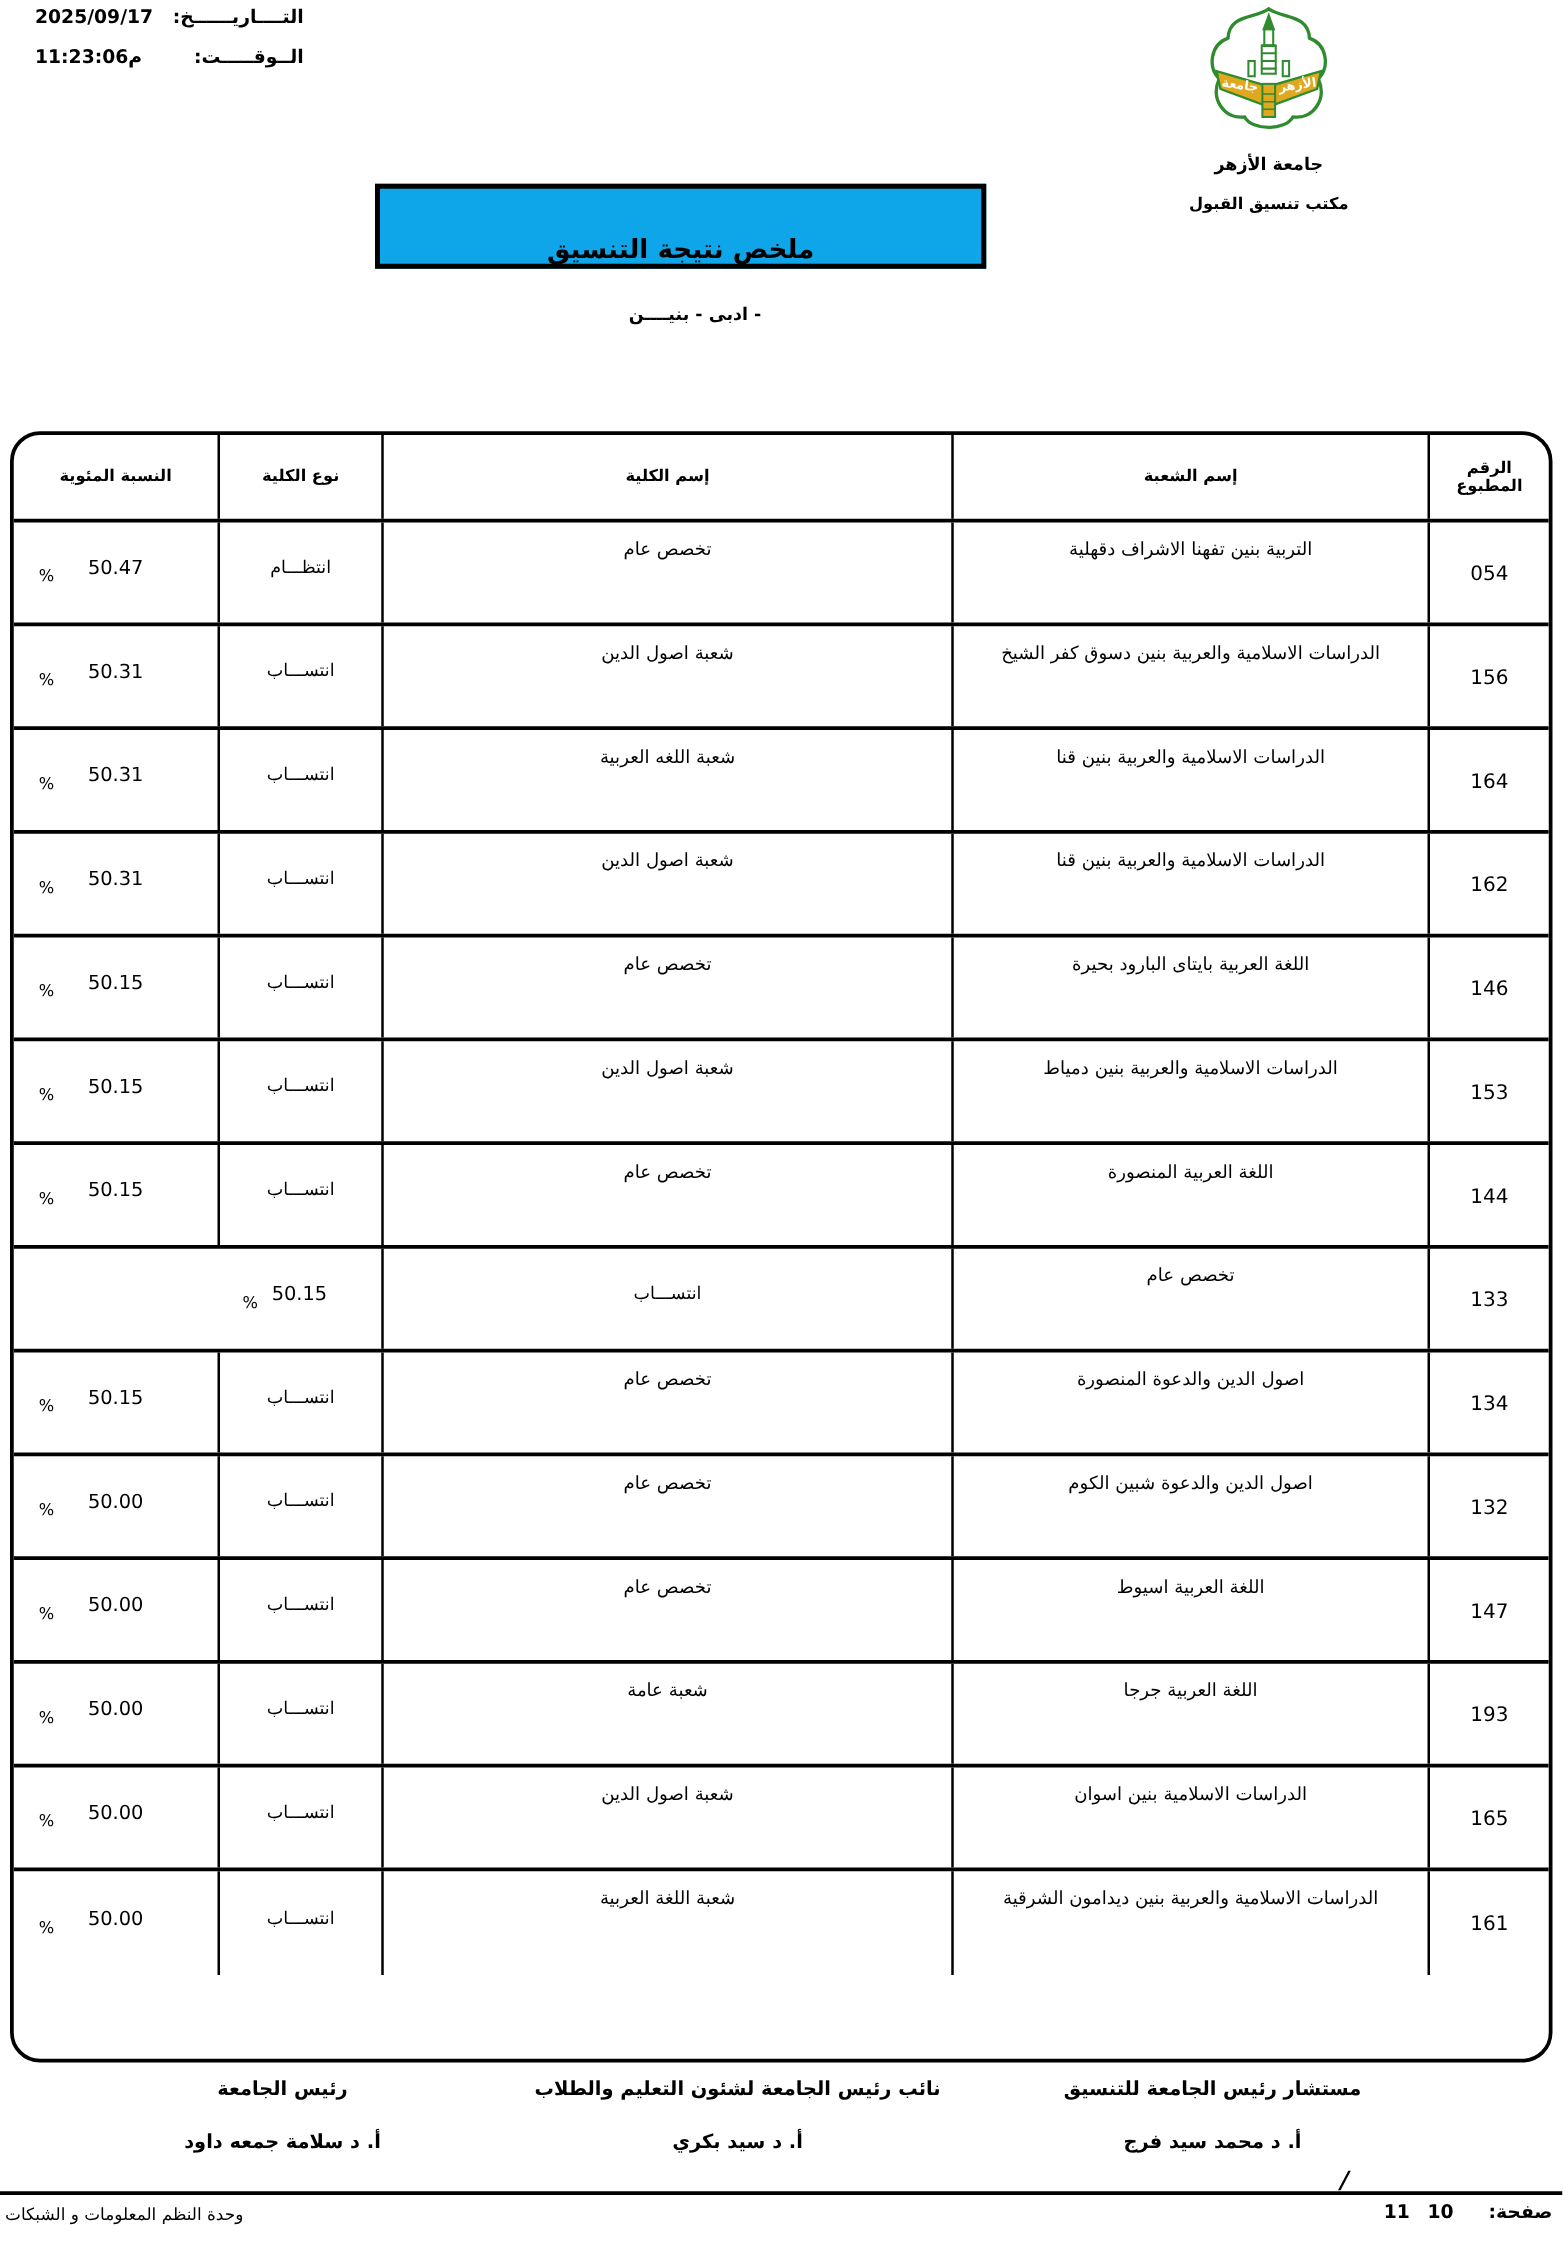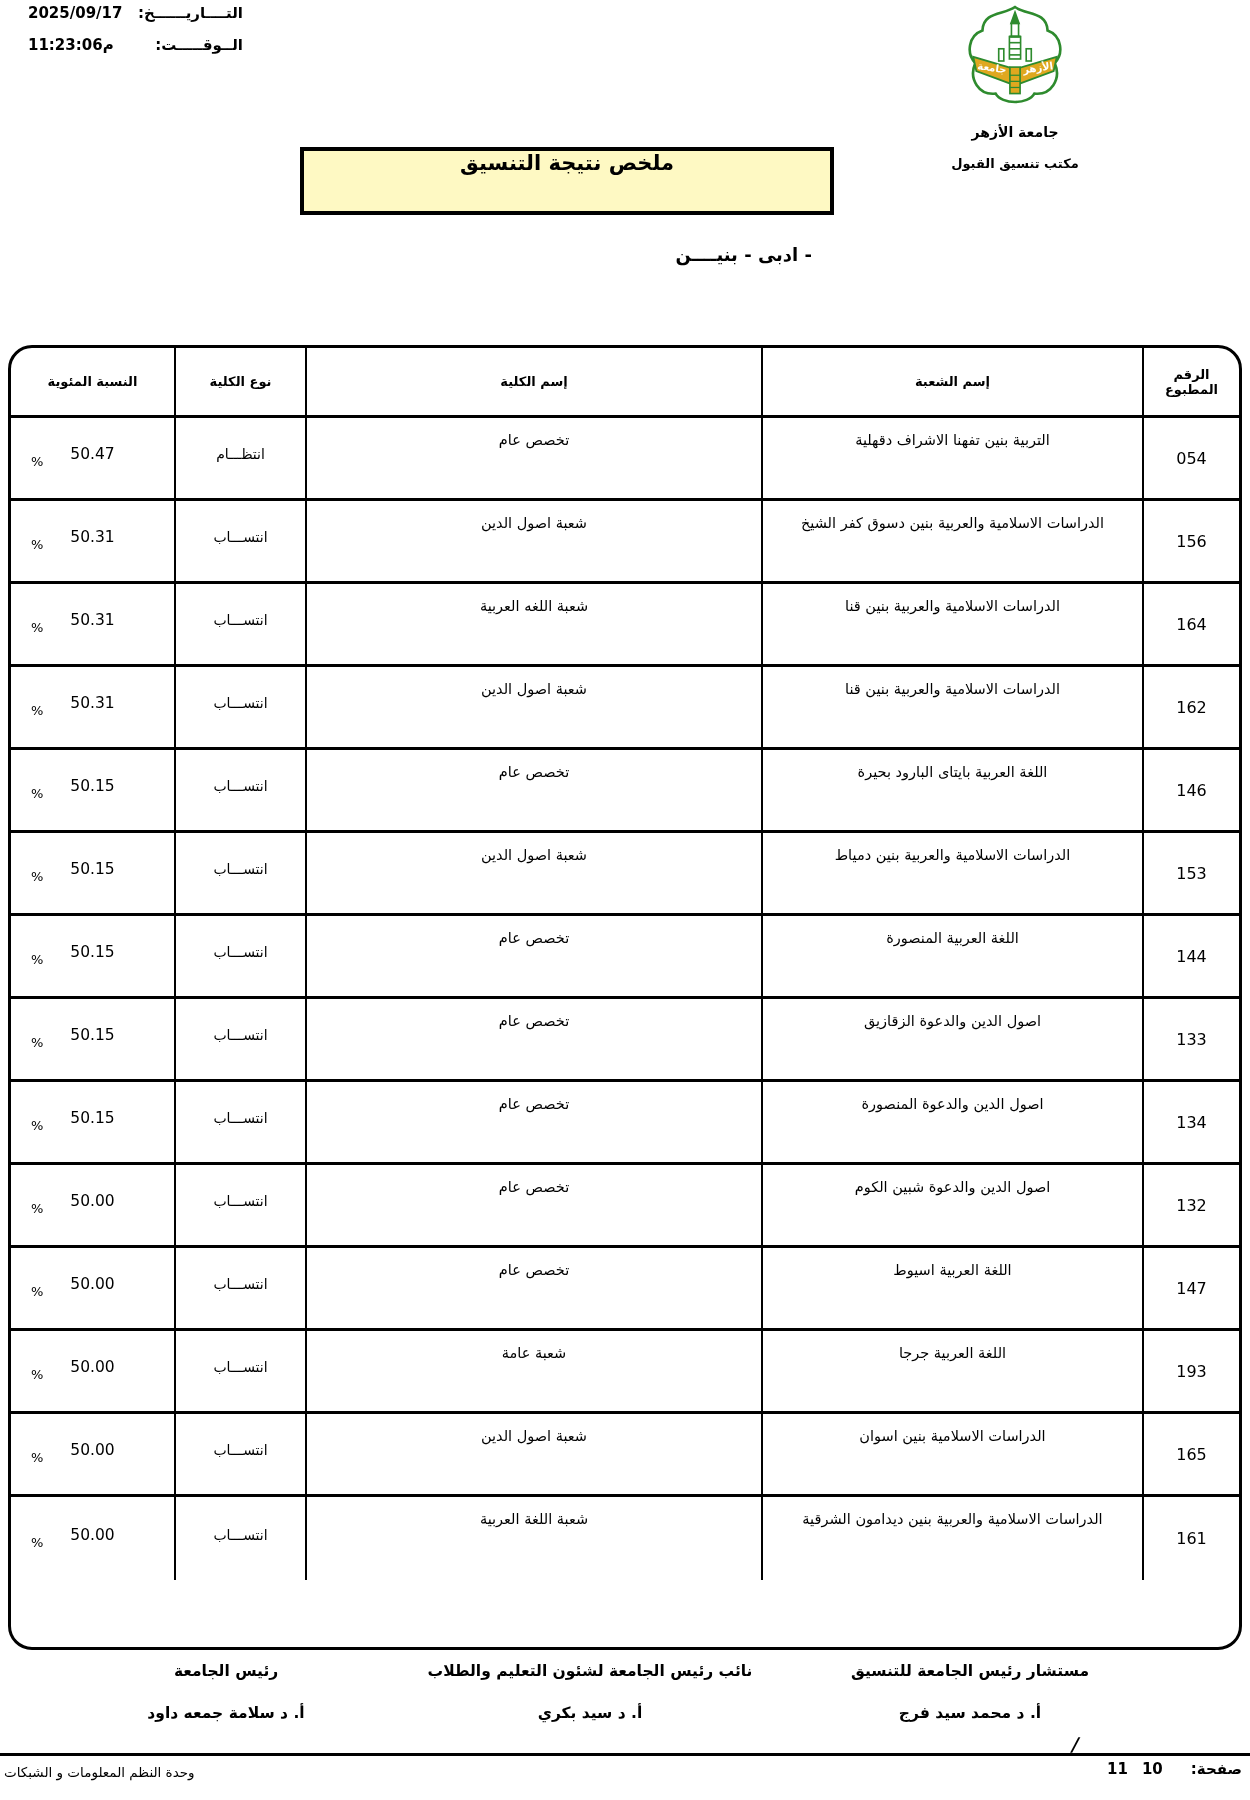--- a/index.html
+++ b/index.html
@@ -29,29 +29,29 @@
   .logo-block {
     position:absolute; left:950px; top:4px; width:130px;
     text-align:center;
   }
   .logo-svg { display:block; margin:0 auto; }
   .university-name { font-size:14px; font-weight:bold; margin-top:6px; }
   .office-name { font-size:13px; font-weight:bold; margin-top:16px;text-align:center; }
 
   
   .title-box {
-    position:absolute; left:300px; top:147px; width:534px; height:68px;
+    position:absolute; left:300px; top:147px; width:489px; height:68px;
     border:4px solid #000;
-    display:flex; align-items:flex-start; justify-content:center;
-    background:#fef9c3;
+    display:flex; align-items:flex-end; justify-content:center;
+    background:#0ea5e9;
   }
   .title-text { font-size:21px; font-weight:bold; }
   .subtitle {
     position:absolute; left:300px; top:244px; width:512px;
-    font-size:18px; font-weight:bold;
+    text-align:center; font-size:14px; font-weight:bold;
     letter-spacing:1px;
   }
 
   
   .result-table {
     position:absolute; left:8px; top:345px; width:1234px; height:1305px;
     border:3px solid #000; border-radius:24px;
     overflow:hidden;
     display:flex; flex-direction:column;
     background:#fff;
@@ -250,21 +250,20 @@
     <div class="t-cell cell-branch">تخصص عام</div>
     <div class="t-cell cell-type">انتســـاب</div>
     <div class="t-cell cell-percent">
       <span>50.15</span>
       <span class="pct-sign">%</span>
     </div>
   </div>
 
   <div class="t-row t-body-row">
     <div class="t-cell cell-number">133</div>
-    <div class="t-cell cell-college">اصول الدين والدعوة الزقازيق</div>
     <div class="t-cell cell-branch">تخصص عام</div>
     <div class="t-cell cell-type">انتســـاب</div>
     <div class="t-cell cell-percent">
       <span>50.15</span>
       <span class="pct-sign">%</span>
     </div>
   </div>
 
   <div class="t-row t-body-row">
     <div class="t-cell cell-number">134</div>

